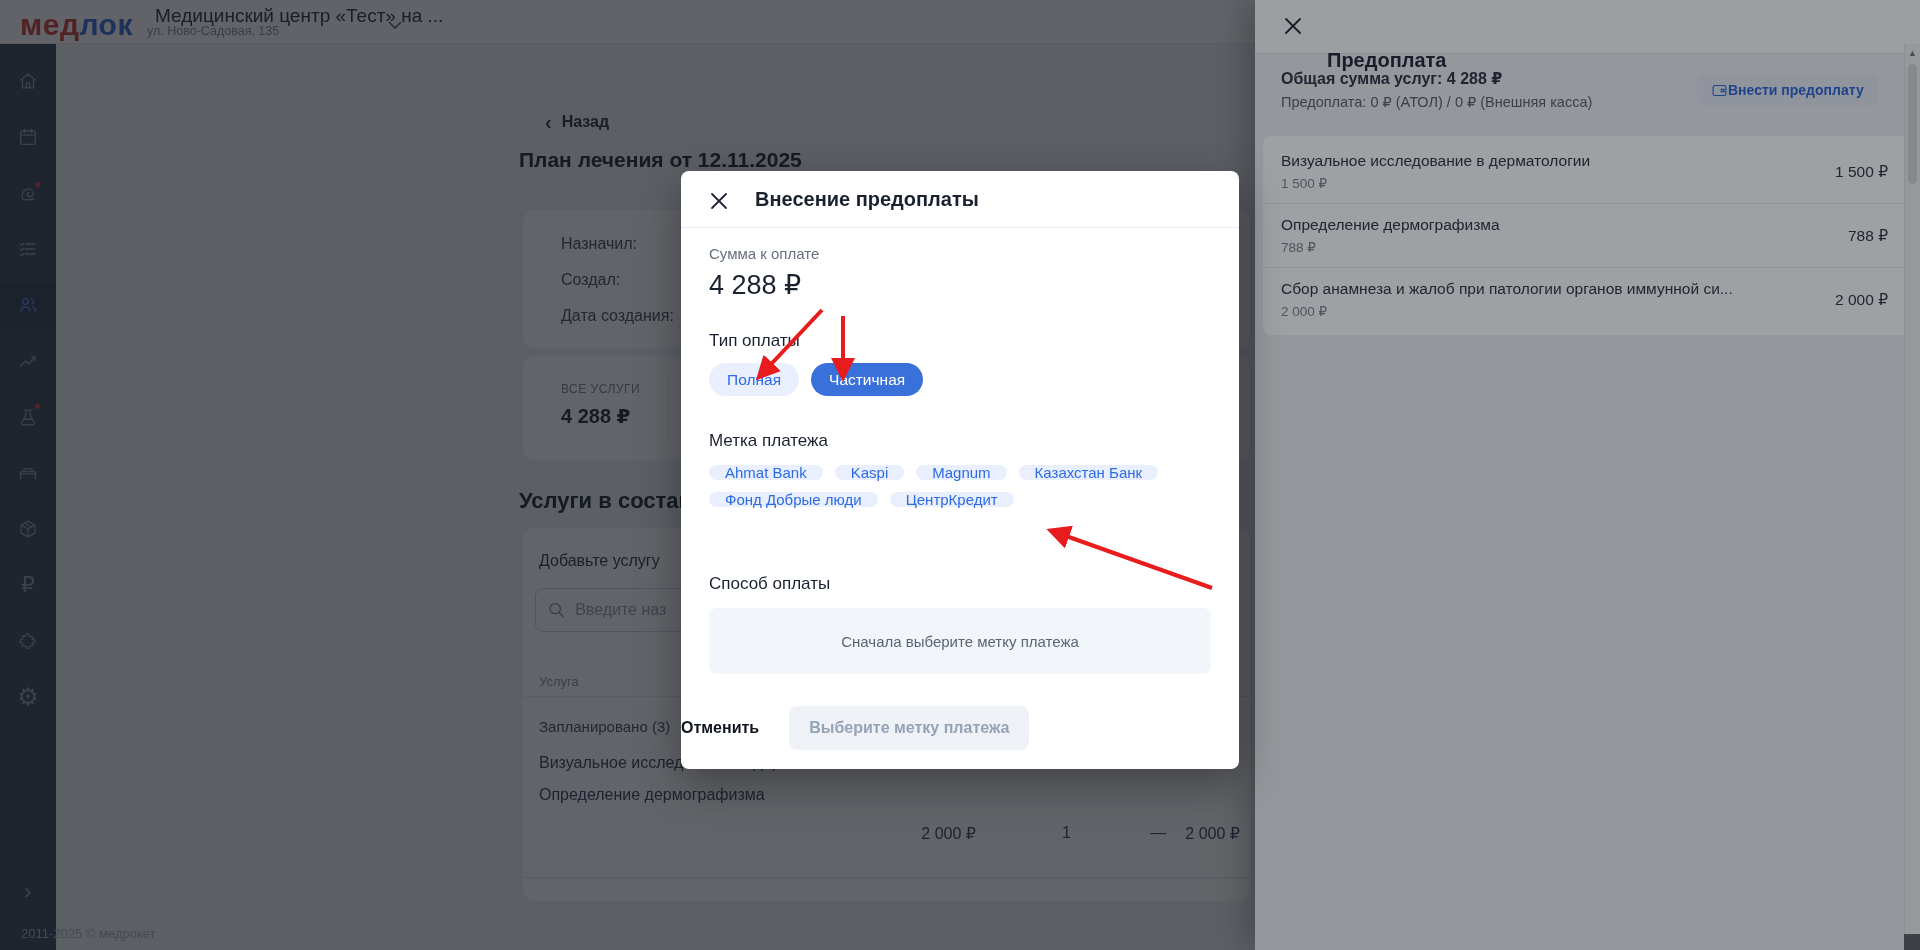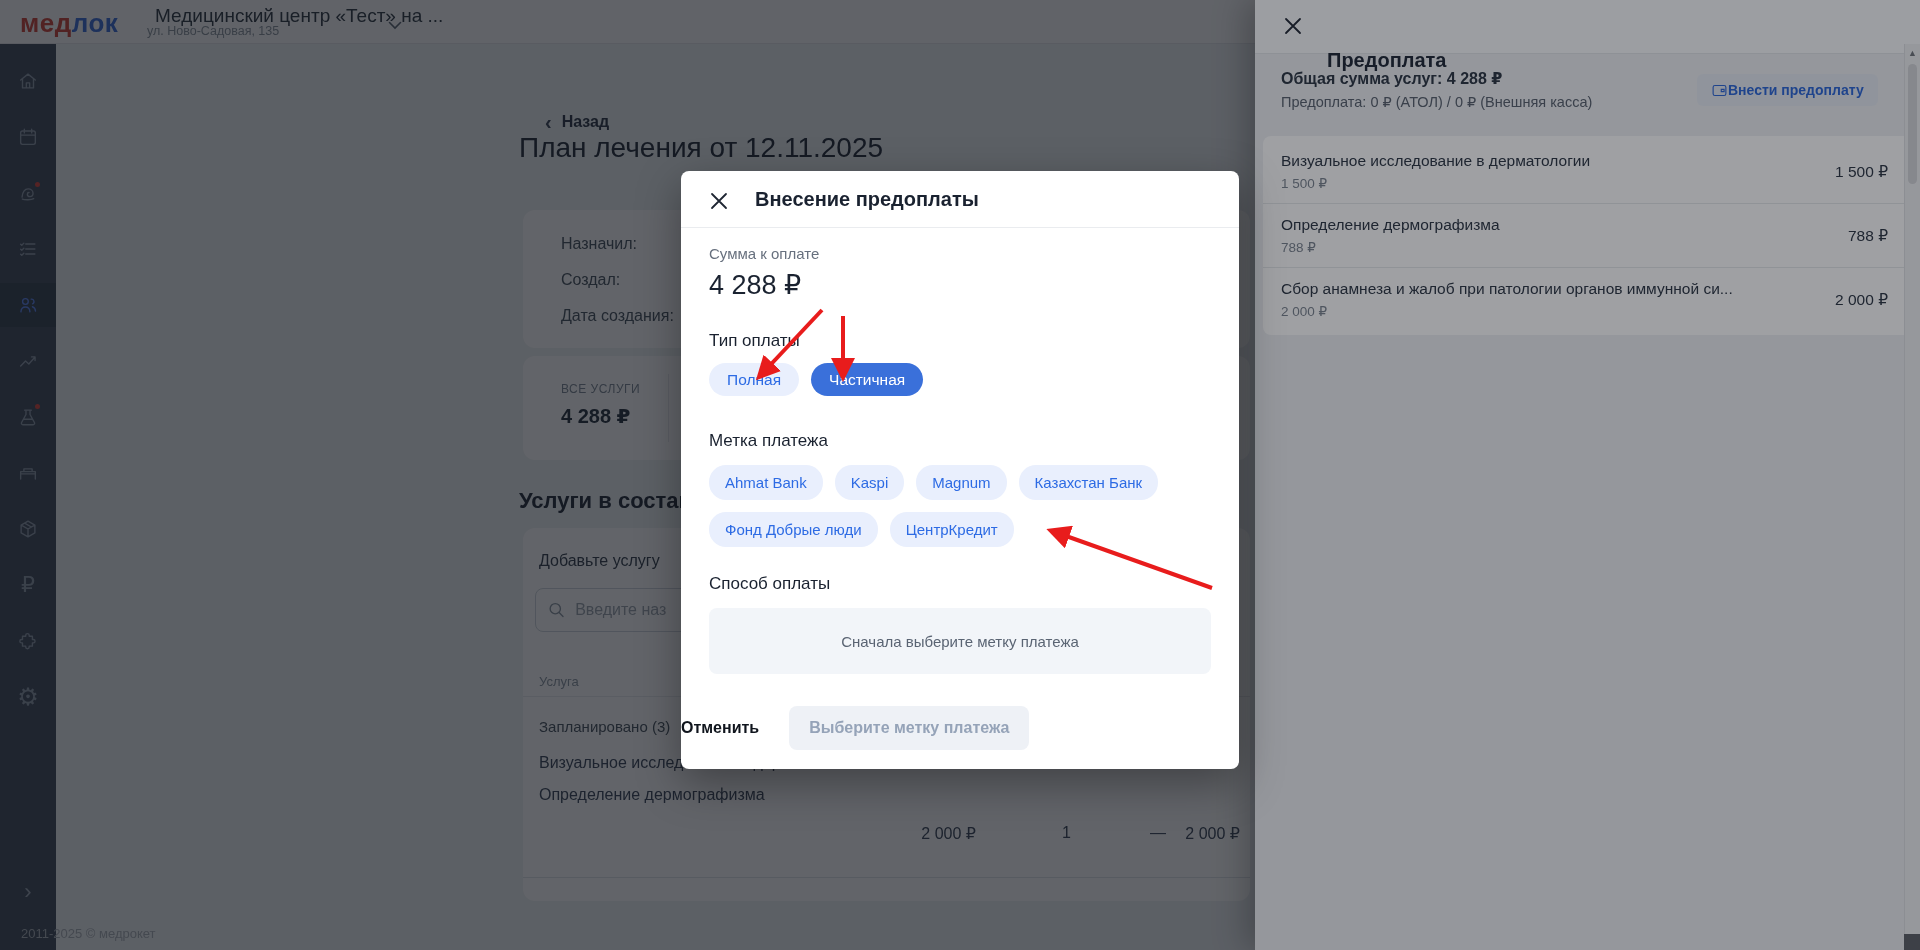--- a/index.html
+++ b/index.html
@@ -2,42 +2,42 @@
 <html><head>
 <meta charset="utf-8">
 <style>
   * { margin:0; padding:0; box-sizing:border-box; }
   html,body { width:1920px; height:950px; overflow:hidden; background:#20242a; }
   body { font-family:"Liberation Sans","DejaVu Sans",sans-serif; }
   .app { position:relative; width:1920px; height:950px; background:#eef1f4; overflow:hidden; }
 
   
   .header { position:absolute; left:0; top:0; width:1920px; height:44px; background:#fbfcfd; border-bottom:1px solid #e3e6ea; z-index:1; }
-  .logo { position:absolute; left:20px; top:8px; font-size:26px; font-weight:700; letter-spacing:.5px; }
+  .logo { position:absolute; left:20px; top:8px; font-size:30px; font-weight:700; letter-spacing:.5px; }
   .logo .med { color:#cf4339; } .logo .lok { color:#3a6bd8; }
   .clinic-name { position:absolute; left:155px; top:5px; font-size:19px; color:#2f3844;text-align:right; }
   .clinic-address { position:absolute; left:147px; top:24px; font-size:12.5px; color:#8a939e; }
   .clinic-chevron { position:absolute; left:388px; top:16px; }
 
   
   .sidebar { position:absolute; left:0; top:44px; width:56px; height:906px; background:#3e4a5c; z-index:1; }
   .side-item { position:absolute; left:0; width:56px; height:44px; display:flex; align-items:center; justify-content:center; }
   .side-item svg { stroke:#8e99aa; fill:none; stroke-width:1.5; stroke-linecap:round; stroke-linejoin:round; }
   .side-item.active { background:#33404f; }
   .side-item.active svg { stroke:#5b84f2; }
   .side-glyph { font-size:22px; color:#8e99aa; line-height:1; }
   .badge { position:absolute; width:9px; height:9px; border-radius:50%; background:#d9453c; border:2px solid #3e4a5c; }
   .expand-glyph { font-size:22px; color:#9aa4b2; }
   .copyright { position:absolute; left:21px; top:926px; font-size:13px; color:#aab0b8; z-index:1; }
 
   
   .content { position:absolute; left:56px; top:44px; right:0; bottom:0; z-index:1; }
   .back-row { position:absolute; left:545px; top:69px; font-size:16px; font-weight:600; color:#2a3545; display:flex; gap:10px; align-items:center; }
   .back-chevron { font-size:20px; line-height:16px; color:#3a4656; }
-  .page-title { position:absolute; left:519px; top:88px; font-size:28px; font-weight:400; color:#212b3a; }
+  .page-title { position:absolute; left:519px; top:104px; font-size:21px; font-weight:700; color:#212b3a; }
   .card { position:absolute; background:#fff; border-radius:12px; }
   .card-info { left:523px; top:166px; width:727px; height:138px; padding:16px 0 0 38px; }
   .info-row { font-size:16px; color:#46515f; line-height:36px; }
   .card-sum { left:523px; top:312px; width:727px; height:104px; }
   .sum-label { position:absolute; left:38px; top:26px; font-size:12px; letter-spacing:.5px; color:#7c8796; }
   .sum-value { position:absolute; left:38px; top:48px; font-size:20px; font-weight:700; color:#25303f; }
   .sum-divider { position:absolute; left:145px; top:18px; height:68px; border-left:1px solid #e8eaee; }
   .section-title { position:absolute; left:519px; top:444px; font-size:22px; font-weight:700; color:#212b3a; }
   .card-table { left:523px; top:484px; width:727px; height:373px; }
   .add-service { position:absolute; left:16px; top:24px; font-size:16px; color:#323d4d; }
@@ -84,21 +84,21 @@
   .modal-title { position:absolute; left:74px; top:17px; font-size:20px; font-weight:700; color:#1a2230; }
   .modal-hr { position:absolute; left:0; right:0; top:56px; border-top:1px solid #eaecef; }
   .m-label { position:absolute; left:28px; font-size:15px; color:#67707e; }
   .m-amount { position:absolute; left:28px; top:98px; font-size:27px; font-weight:500; color:#1a2230; }
   .m-heading { position:absolute; left:28px; font-size:17px; font-weight:400; color:#1a2230; }
   .pill-row { position:absolute; left:28px; top:192px; display:flex; gap:12px; }
   .pill { height:33px; border-radius:17px; display:flex; align-items:center; padding:0 18px; font-size:15.5px; cursor:pointer; }
   .pill.plain { background:#e9effd; color:#2d6be4; }
   .pill.selected { background:#3a70da; color:#fff; }
   .chips { position:absolute; left:28px; top:294px; width:502px; display:flex; flex-wrap:wrap; gap:12px; }
-  .chip { height:35px; border-radius:17px; display:flex; align-items:center; padding:0 16px; font-size:15px; background:#e9effd; color:#2d6be4; cursor:pointer; }
+  .chip { height:15px; border-radius:17px; display:flex; align-items:center; padding:0 16px; font-size:15px; background:#e9effd; color:#2d6be4; cursor:pointer; }
   .hint-box { position:absolute; left:28px; top:437px; width:502px; height:66px; background:#f2f5f9; border-radius:8px; display:flex; align-items:center; justify-content:center; font-size:15px; color:#5a6473;text-align:right; }
   .modal-footer { position:absolute; left:0; right:28px; top:535px; display:flex; justify-content:flex-start; align-items:center; gap:30px; }
   .btn-cancel { font-size:16px; font-weight:700; color:#10151d; background:none; border:none; cursor:pointer; font-family:inherit; }
   .btn-submit { height:44px; padding:0 20px; border:none; border-radius:8px; background:#eef1f6; color:#95a3b8; font-size:16px; font-weight:600; font-family:inherit; }
 
   
   .arrows { position:absolute; inset:0; z-index:50; pointer-events:none; }
 </style>
 </head>
 <body>

